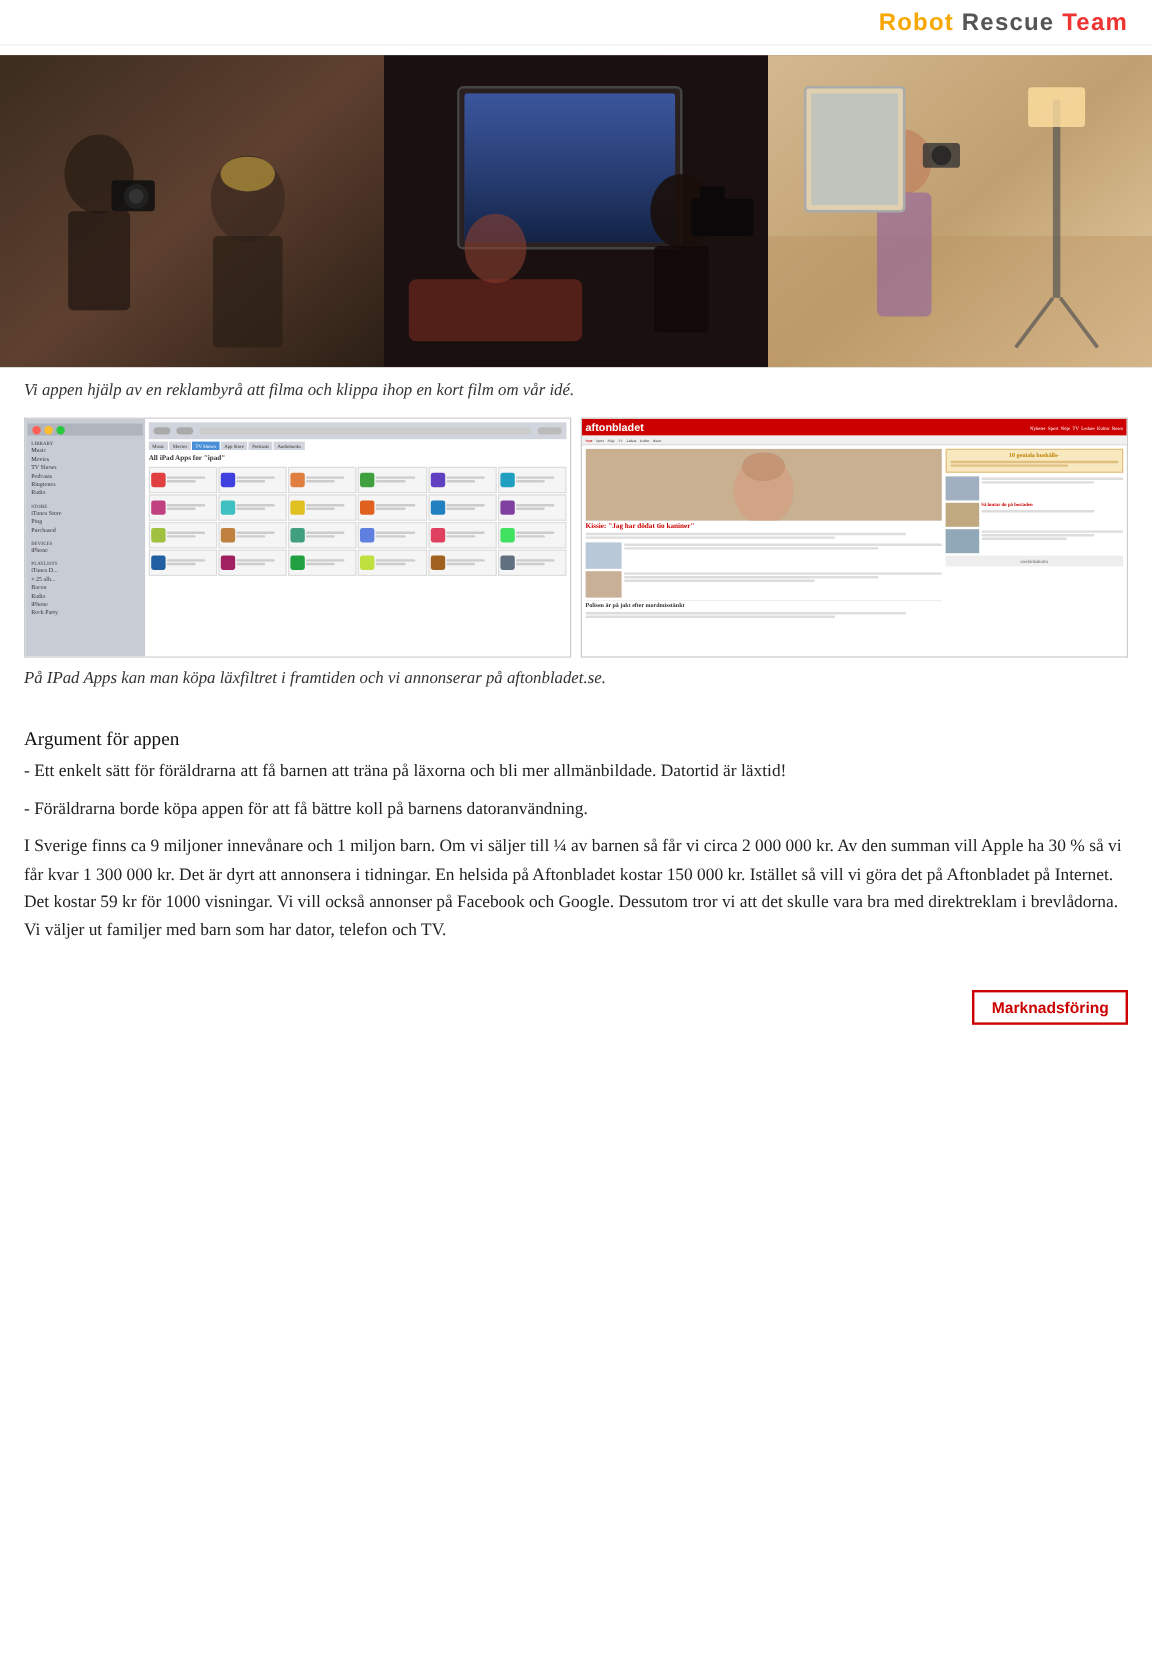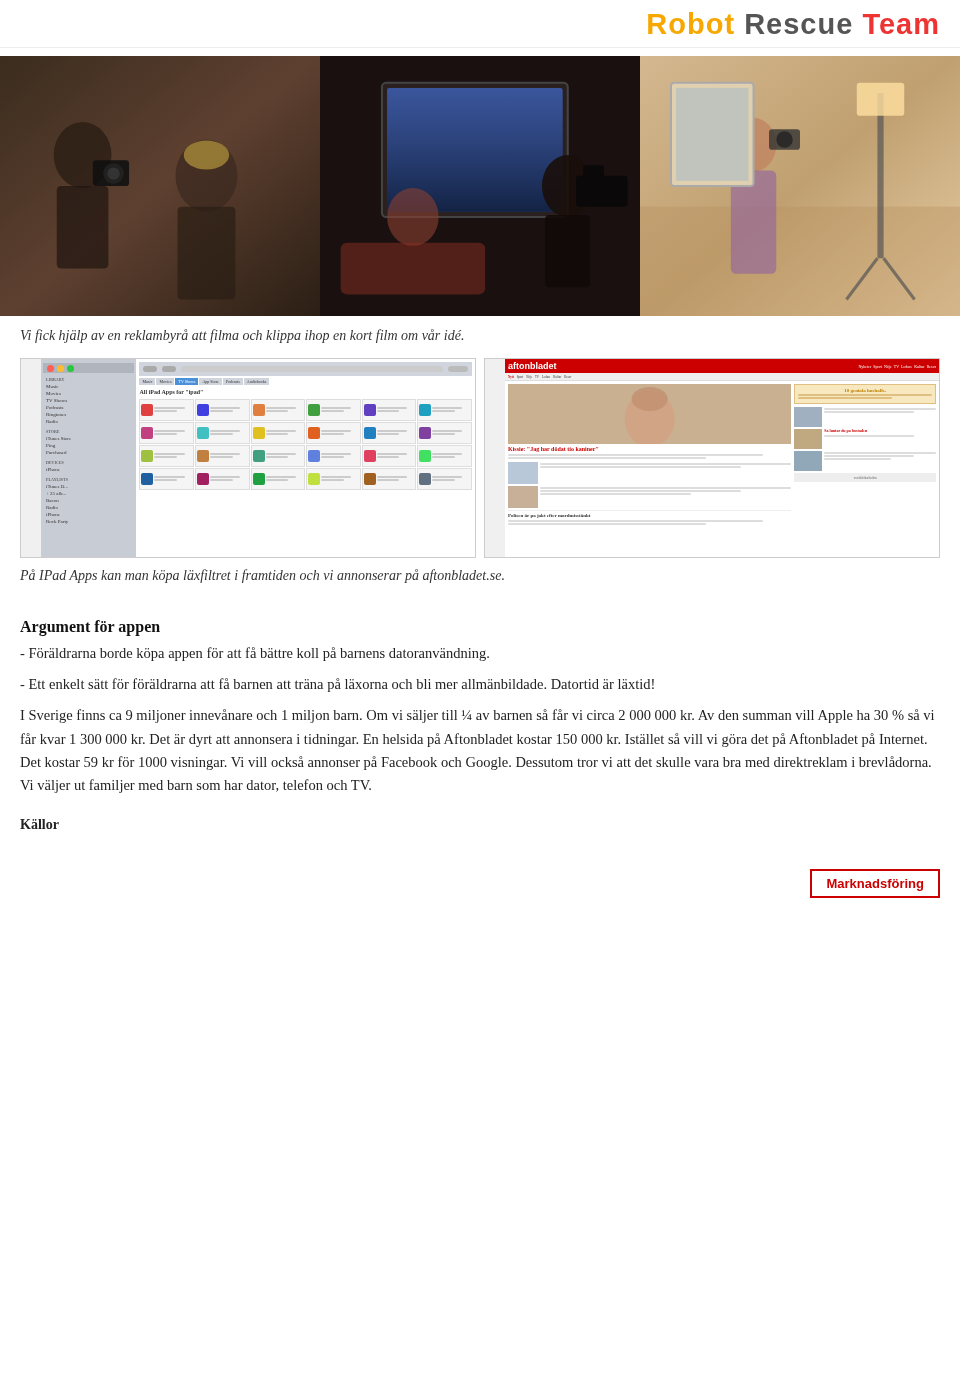--- a/index.html
+++ b/index.html
@@ -11,21 +11,21 @@
       color: #222;
     }
 
     
     .header {
       text-align: right;
       padding: 8px 20px 6px;
       border-bottom: 1px solid #eee;
     }
     .header-logo {
-      font-size: 29px;
+      font-size: 20px;
       font-weight: bold;
       font-family: Arial, sans-serif;
       letter-spacing: 1px;
     }
     .header-logo .robot { color: #f7a800; }
     .header-logo .rescue { color: #555; }
     .header-logo .team { color: #e33; }
 
     
     .photo-strip {
@@ -77,21 +77,20 @@
       padding: 0 20px;
       margin-top: 4px;
     }
     .screenshot-box {
       flex: 1;
       height: 200px;
       border: 1px solid #ccc;
       overflow: hidden;
       background: #f0f0f0;
       position: relative;
-      padding-left: 20px;
     }
 
     
     .itunes-screen {
       width: 100%;
       height: 100%;
       background: #e8e8e8;
       display: flex;
     }
     .itunes-sidebar {
@@ -184,21 +183,21 @@
       font-style: italic;
     }
 
     
     .content {
       padding: 10px 20px 20px;
     }
 
     .section-heading {
       font-size: 16px;
-      font-weight: bold;
+      font-weight: normal;
       margin-top: 16px;
       margin-bottom: 6px;
       color: #111;
     }
 
     .body-text {
       font-size: 14.5px;
       line-height: 1.6;
       color: #222;
       margin-bottom: 8px;
@@ -328,21 +327,21 @@
         <circle cx="140" cy="85" r="8" fill="#222" opacity="0.8"></circle>
 
         <rect x="30" y="30" width="80" height="100" rx="3" fill="#e0d0b0" stroke="#aaa" stroke-width="2"></rect>
         <rect x="35" y="35" width="70" height="90" fill="#a0b8c8" opacity="0.5"></rect>
       </svg>
     </div>
   </div>
 </div>
 
 <div class="caption">
-  <span>Vi fick hjälp av en reklambyrå att filma och klippa ihop en kort film om vår idé.</span>
+  <span>Vi appen hjälp av en reklambyrå att filma och klippa ihop en kort film om vår idé.</span>
 </div>
 
 <div class="screenshots">
 
   <div class="screenshot-box">
     <div class="itunes-screen">
       <div class="itunes-sidebar">
         <div class="itunes-toolbar" style="height:10px; margin-bottom:2px; background:#b0b4bc;">
           <span class="itunes-btn" style="background:#ff5f57;"></span>
           <span class="itunes-btn" style="background:#febc2e;"></span>
@@ -668,23 +667,22 @@
     </div>
   </div>
 </div>
 
 <div class="caption2">
   <span>På IPad Apps kan man köpa läxfiltret i framtiden och vi annonserar på aftonbladet.se.</span>
 </div>
 
 <div class="content">
   <div class="section-heading">Argument för appen</div>
+  <div class="body-text">- Ett enkelt sätt för föräldrarna att få barnen att träna på läxorna och bli mer allmänbildade. Datortid är läxtid!</div>
   <div class="body-text">- Föräldrarna borde köpa appen för att få bättre koll på barnens datoranvändning.</div>
-  <div class="body-text">- Ett enkelt sätt för föräldrarna att få barnen att träna på läxorna och bli mer allmänbildade. Datortid är läxtid!</div>
 
   <div class="body-text">I Sverige finns ca 9 miljoner innevånare och 1 miljon barn. Om vi säljer till ¼ av barnen så får vi circa 2 000 000 kr. Av den summan vill Apple ha 30 % så vi får kvar 1 300 000 kr. Det är dyrt att annonsera i tidningar. En helsida på Aftonbladet kostar 150 000 kr. Istället så vill vi göra det på Aftonbladet på Internet. Det kostar 59 kr för 1000 visningar. Vi vill också annonser på Facebook och Google. Dessutom tror vi att det skulle vara bra med direktreklam i brevlådorna. Vi väljer ut familjer med barn som har dator, telefon och TV.</div>
 
-  <div class="sources-heading">Källor</div>
 </div>
 
 <div class="page-footer">
   <div class="marketing-badge">Marknadsföring</div>
 </div>
 
 </body></html>

